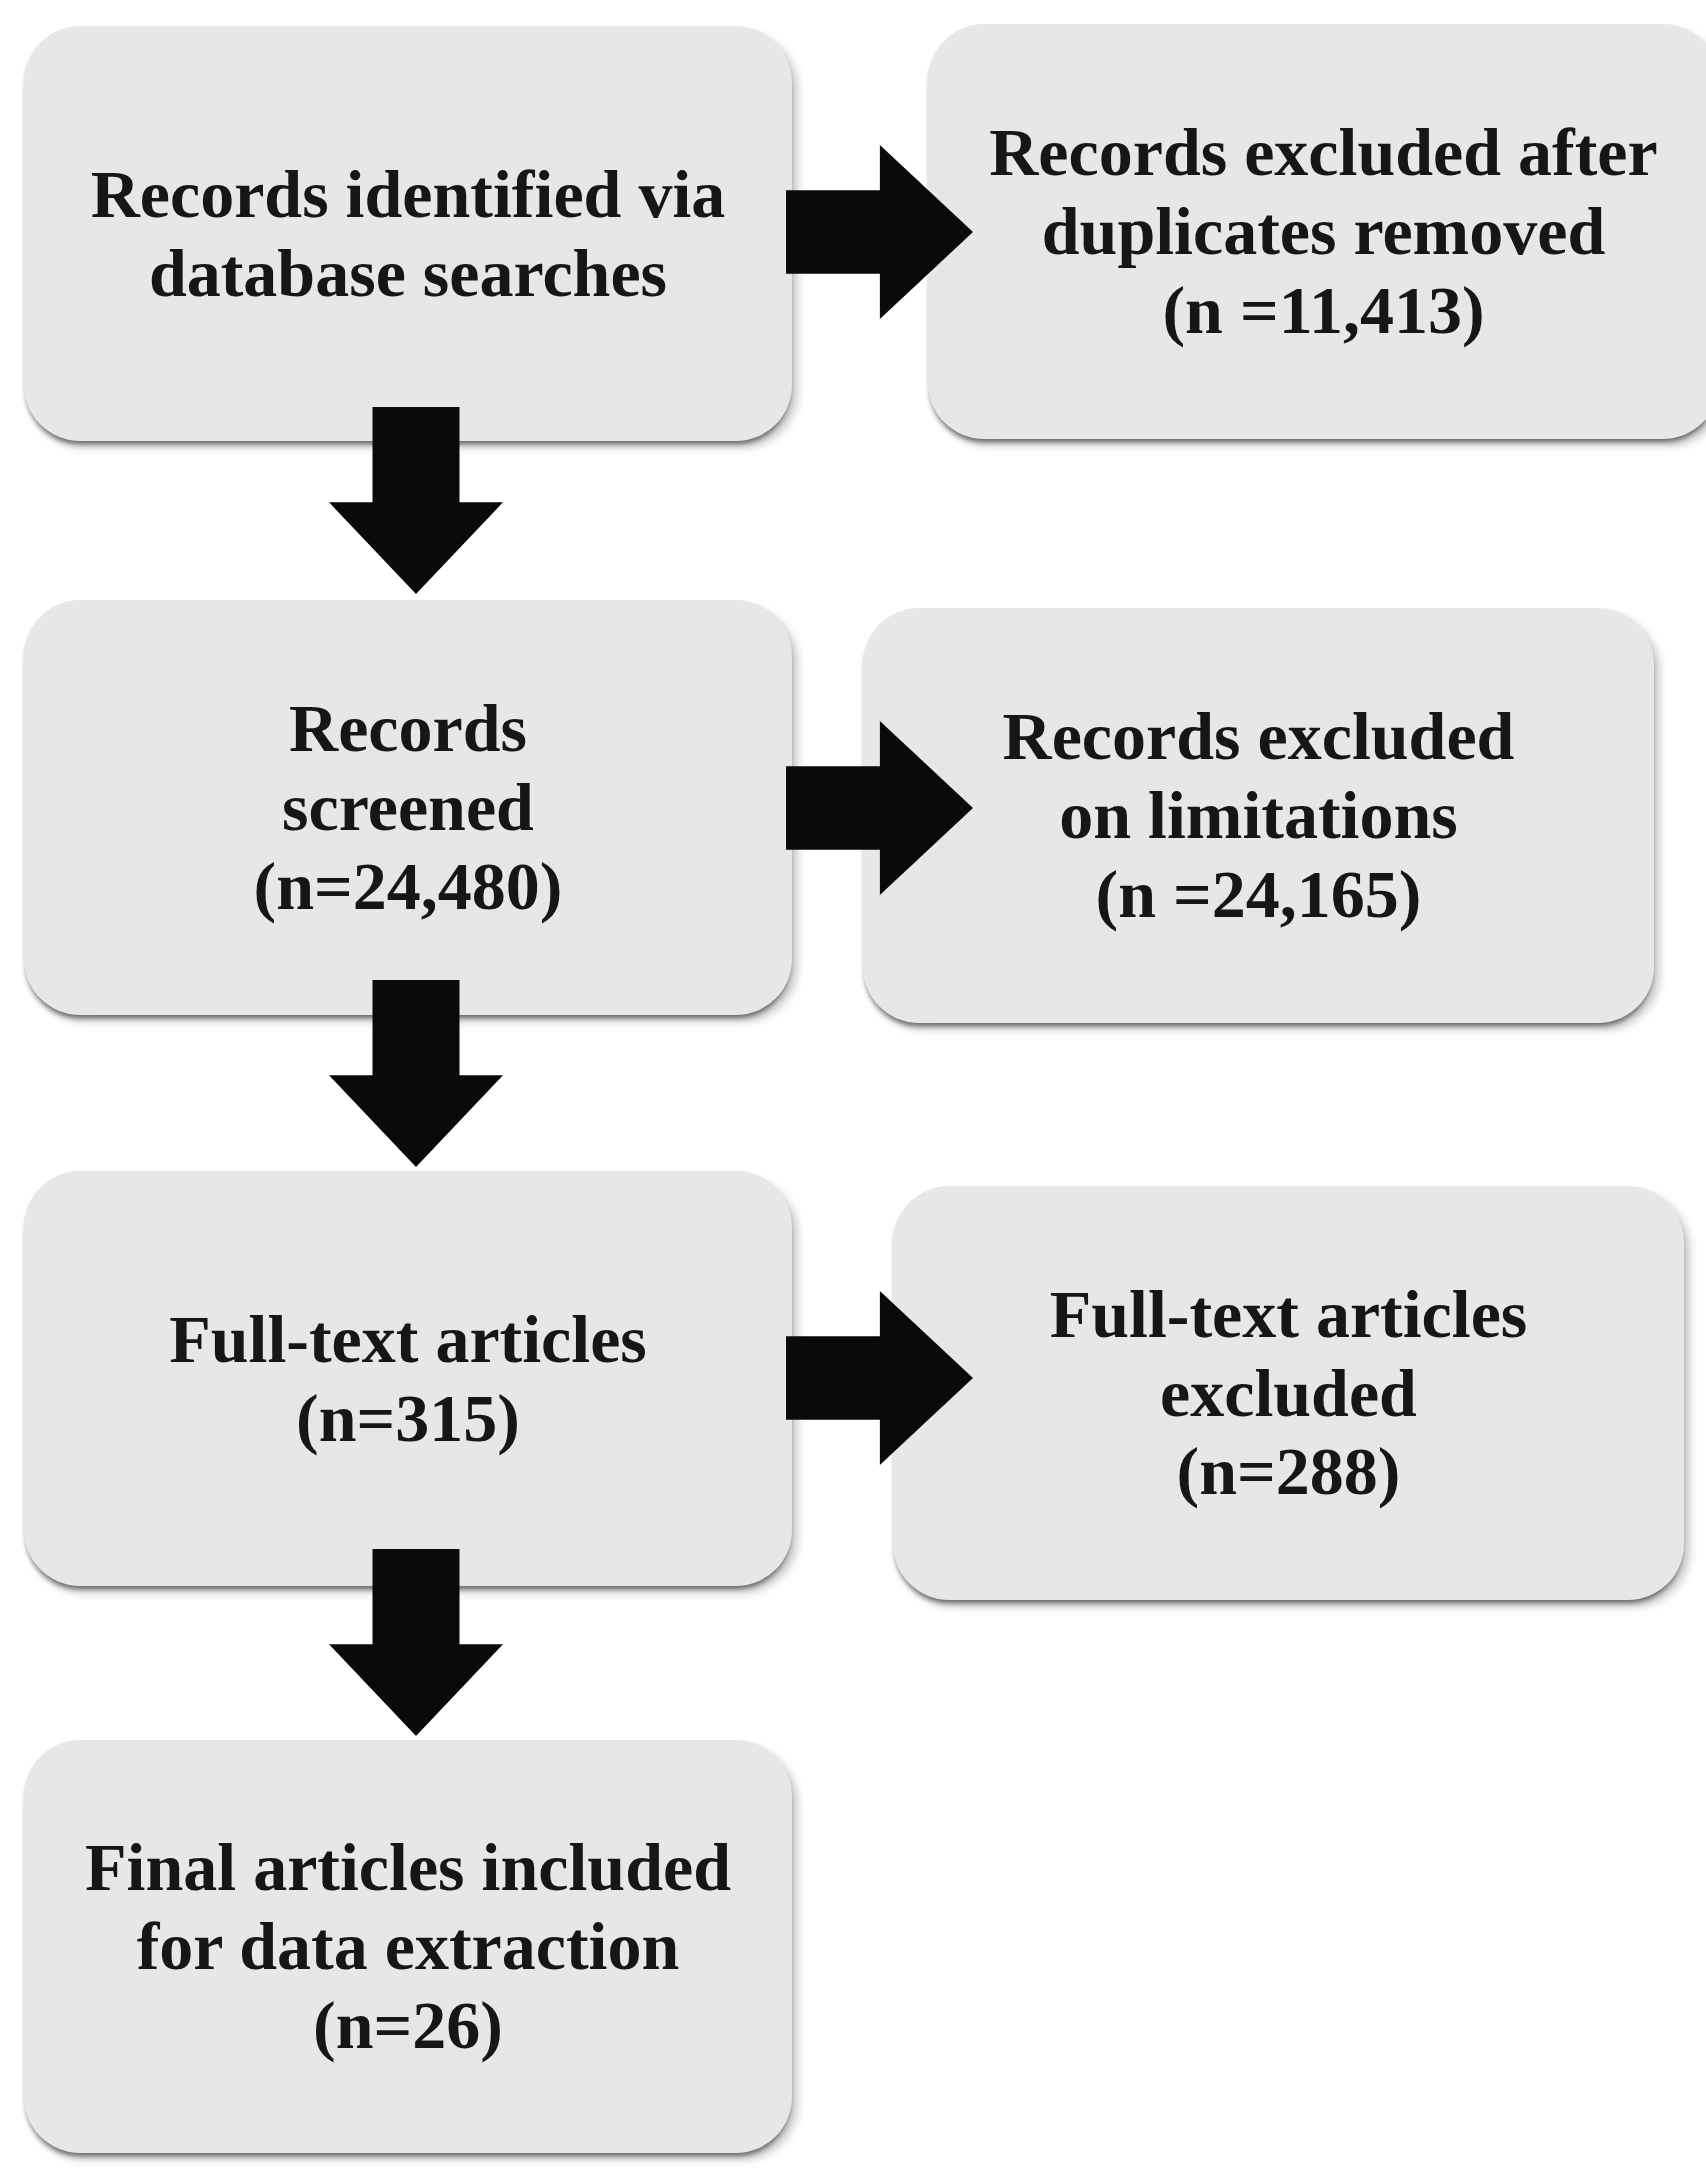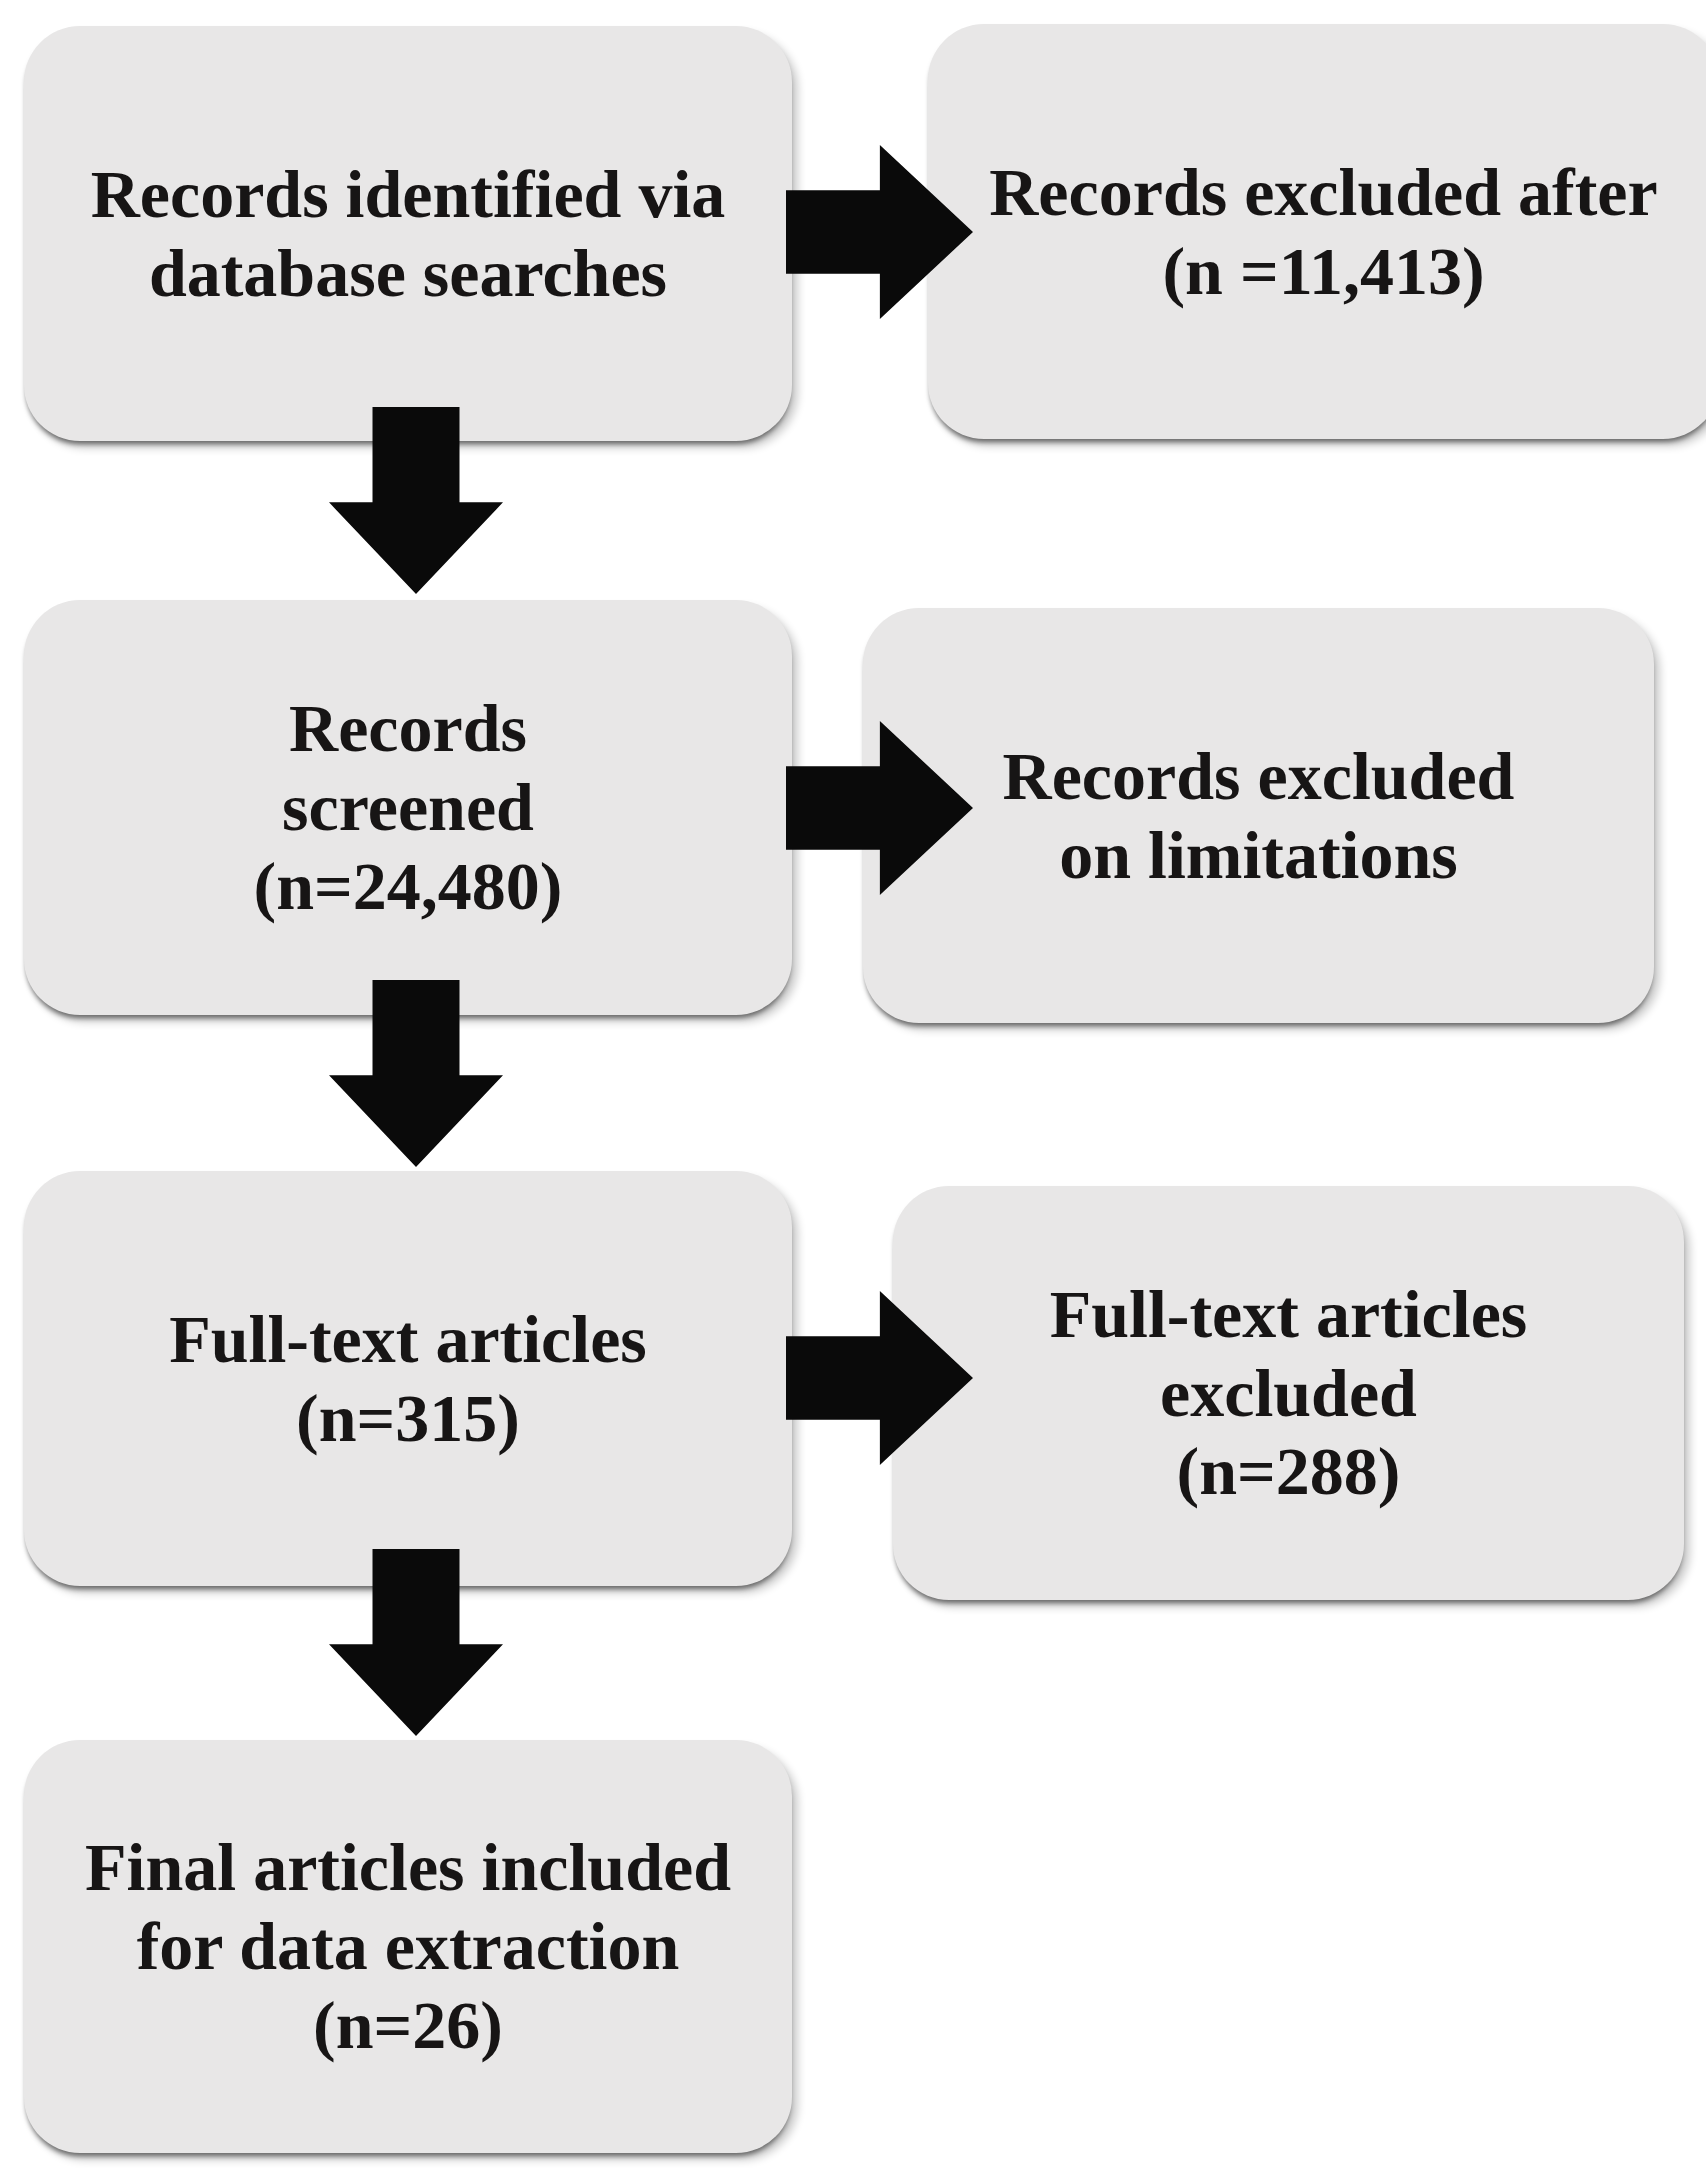--- a/index.html
+++ b/index.html
@@ -68,32 +68,34 @@
 
 <div class="canvas" style="--bg: #ffffff; --box-fill: #e8e7e7; --arrow: #0a0a0a; --text: #171515;">
 
   <div class="box b1">
     <div class="line">Records identified via</div>
     <div class="line">database searches</div>
   </div>
 
   <div class="box b2">
     <div class="line">Records excluded after</div>
+    <div class="line">duplicates removed</div>
     <div class="line">(n =11,413)</div>
   </div>
 
   <div class="box b3">
     <div class="line">Records</div>
     <div class="line">screened</div>
     <div class="line">(n=24,480)</div>
   </div>
 
   <div class="box b4">
     <div class="line">Records excluded</div>
     <div class="line">on limitations</div>
+    <div class="line">(n =24,165)</div>
   </div>
 
   <div class="box b5">
     <div class="line">Full-text articles</div>
     <div class="line">(n=315)</div>
   </div>
 
   <div class="box b6">
     <div class="line">Full-text articles</div>
     <div class="line">excluded</div>

